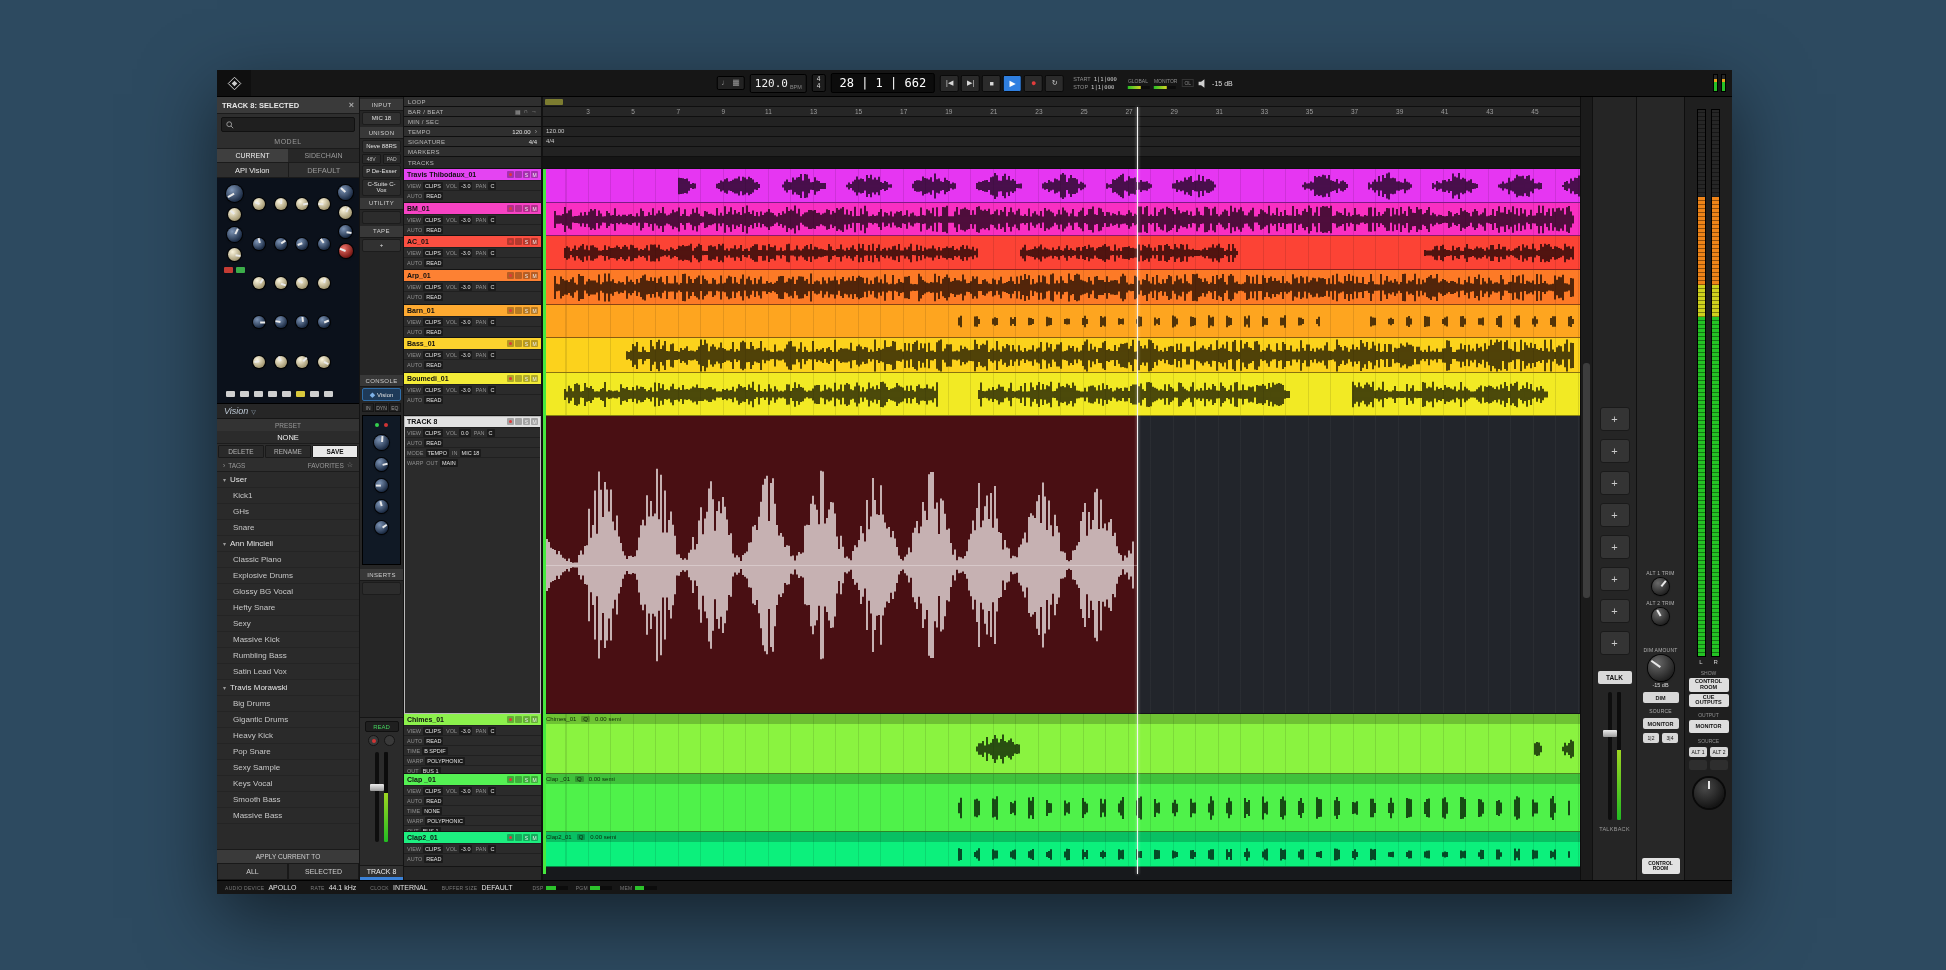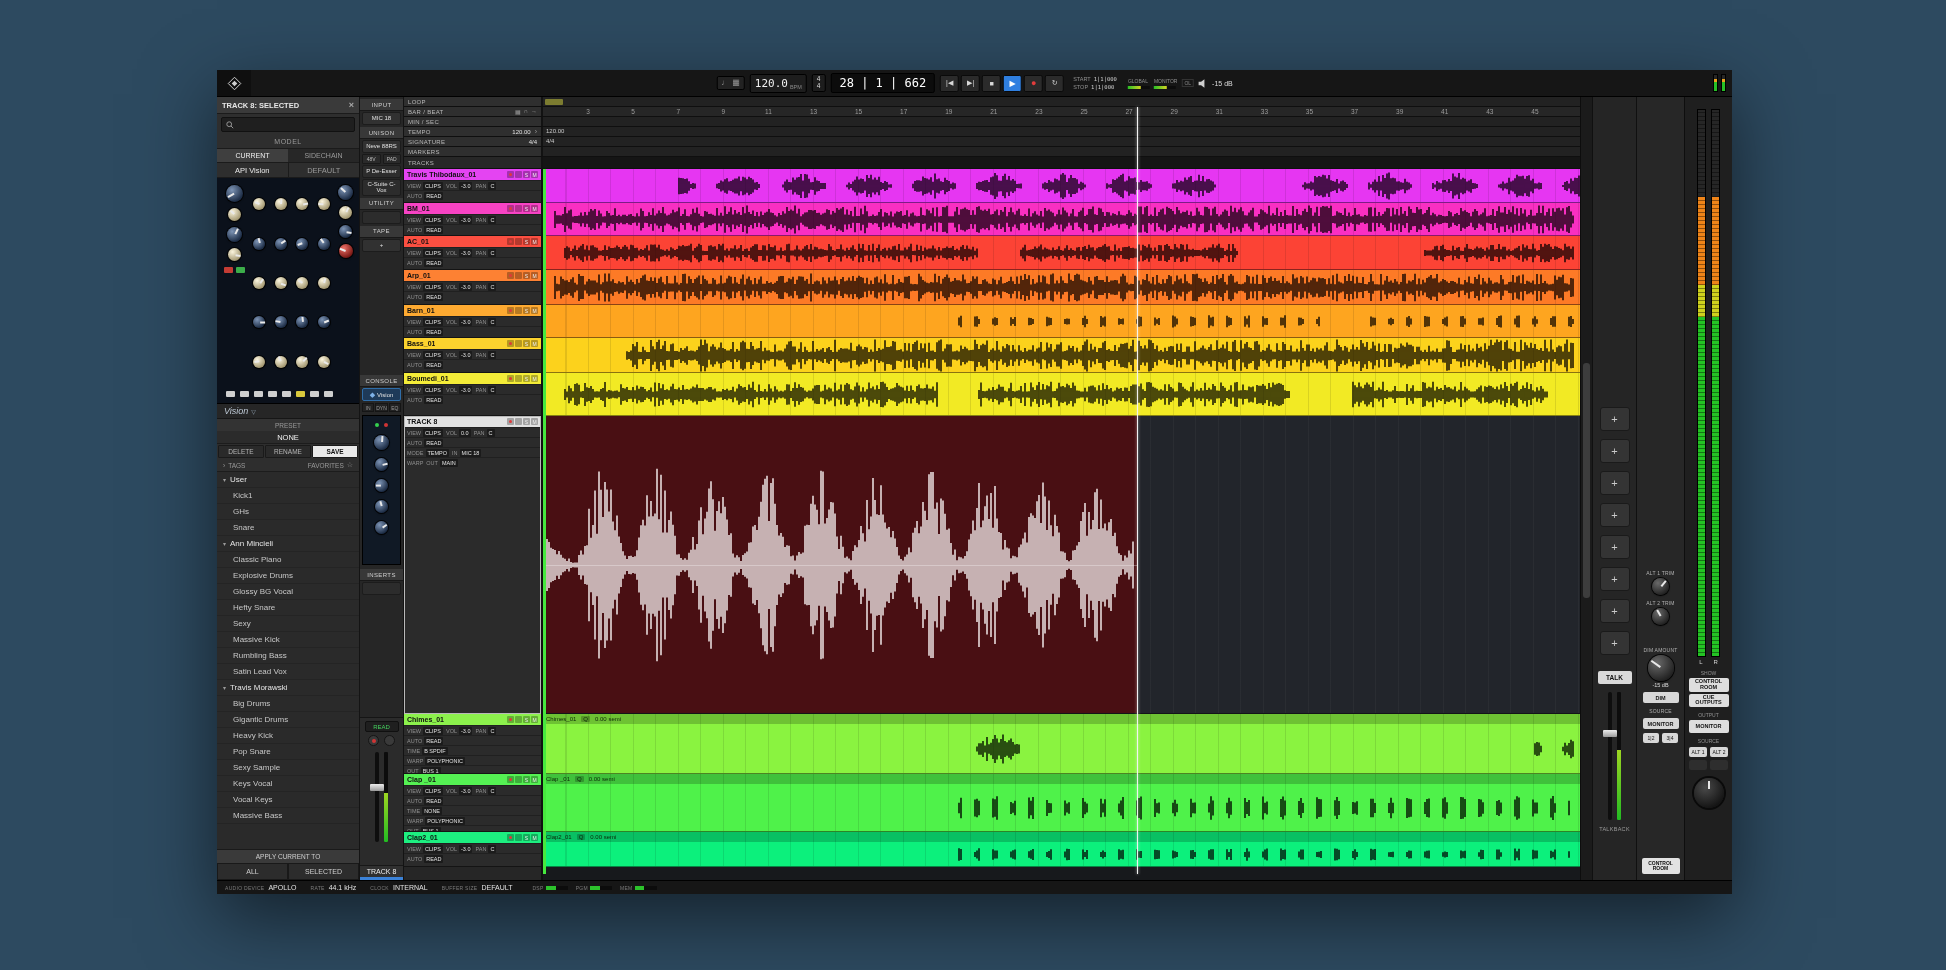--- a/index.html
+++ b/index.html
@@ -447,21 +447,21 @@
           <div class="pl-item">
             <span>Pop Snare</span>
           </div>
           <div class="pl-item">
             <span>Sexy Sample</span>
           </div>
           <div class="pl-item">
             <span>Keys Vocal</span>
           </div>
           <div class="pl-item">
-            <span>Vocal Keys</span>
+            <span>Smooth Bass</span>
           </div>
           <div class="pl-item">
             <span>Massive Bass</span>
           </div>
         </div>
       <div class="lp-apply">APPLY CURRENT TO</div>
       <div class="lp-abtns">
         <div class="lp-abtn">ALL</div>
         <div class="lp-abtn">SELECTED</div>
       </div>

